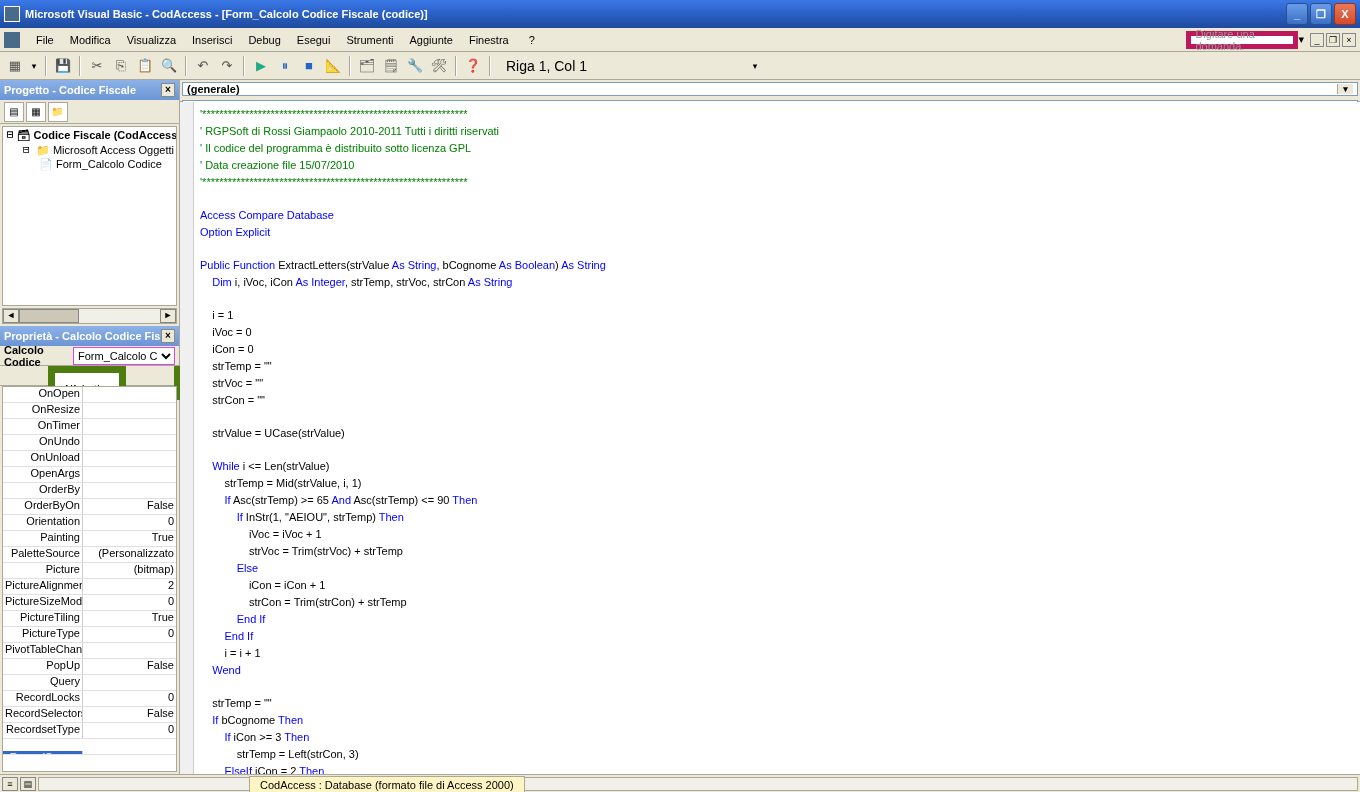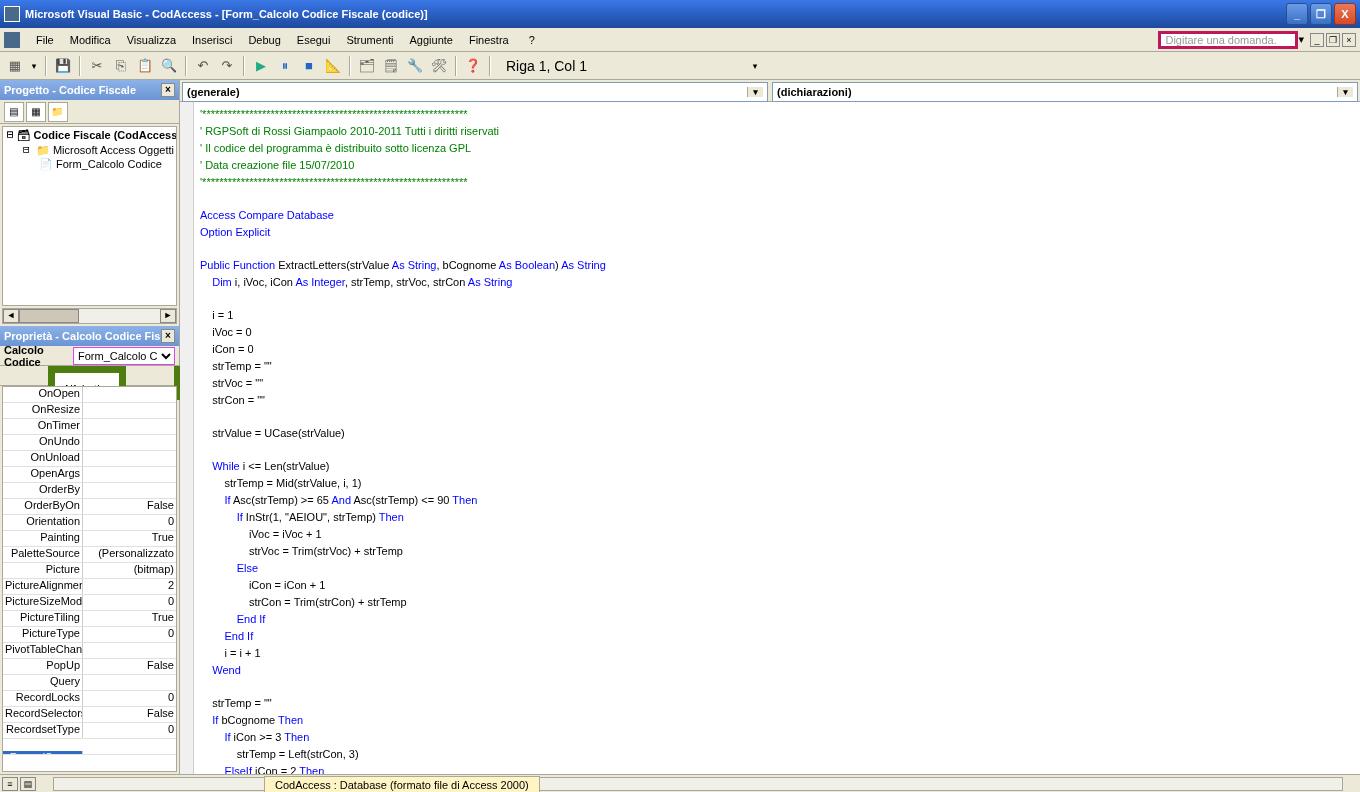--- a/index.html
+++ b/index.html
@@ -9,21 +9,21 @@
 .titlebar .icon { width: 16px; height: 16px; margin-right: 5px; background: #4a6a8a; border: 1px solid #fff; }
 .titlebar .spacer { flex: 1; }
 .titlebar .winbtn { width: 22px; height: 22px; margin-left: 2px; display: flex; align-items: center; justify-content: center; border-radius: 3px; font-weight: bold; cursor: pointer; }
 .titlebar .minbtn, .titlebar .maxbtn { background: linear-gradient(to bottom, #6a9de8, #3b6fc4); border: 1px solid #2a4f8c; }
 .titlebar .closebtn { background: linear-gradient(to bottom, #e87a5a, #d44a2a); border: 1px solid #a03018; }
 
 .menubar { height: 24px; background: #ece9d8; display: flex; align-items: center; padding: 0 4px; border-bottom: 1px solid #aca899; }
 .menubar .micon { width: 16px; height: 16px; margin-right: 8px; background: #4a6a8a; }
 .menubar .mitem { padding: 2px 8px; cursor: pointer; }
 .menubar .help { margin-left: 4px; }
-.menubar .searchbox { margin-left: auto; width: 140px; height: 18px; border: 3px solid #be185d; background: #fff; color: #999; padding: 0 4px; display: flex; align-items: center; }
+.menubar .searchbox { margin-left: auto; width: 112px; height: 18px; border: 5px solid #be185d; background: #fff; color: #999; padding: 0 4px; display: flex; align-items: center; }
 .menubar .mdibtns { display: flex; margin-left: 4px; }
 .menubar .mdib { width: 14px; height: 14px; margin-left: 2px; border: 1px solid #888; background: #ece9d8; font-size: 9px; text-align: center; line-height: 12px; cursor: pointer; }
 
 .toolbar { height: 28px; background: #ece9d8; display: flex; align-items: center; padding: 0 4px; border-bottom: 1px solid #aca899; gap: 2px; }
 .toolbar .tbtn { width: 22px; height: 22px; display: flex; align-items: center; justify-content: center; cursor: pointer; font-size: 13px; color: #555; }
 .toolbar .sep { width: 2px; height: 20px; border-left: 1px solid #aca899; border-right: 1px solid #fff; margin: 0 3px; }
 .toolbar .status { margin-left: 10px; font-size: 14px; }
 .toolbar .menudrop { width: 12px; height: 22px; display: flex; align-items: center; justify-content: center; cursor: pointer; font-size: 9px; }
 
 .main { display: flex; height: calc(100% - 28px - 24px - 28px - 18px); }
@@ -51,31 +51,31 @@
 .proptabs { height: 20px; display: flex; background: #ece9d8; border-bottom: 1px solid #aca899; }
 .proptabs .ptab { padding: 10px 8px; border: 7px solid #4d7c0f; background: #ece9d8; cursor: pointer; margin-left: 48px; }
 .proptabs .ptab.active { background: #fff; border-bottom: 1px solid #fff; }
 .propgrid { flex: 1; background: #fff; border: 1px solid #aca899; margin: 0 2px 2px 2px; overflow-y: scroll; text-align: right; }
 .propgrid .row { display: flex; height: 16px; border-bottom: 1px solid #e0e0e0; }
 .propgrid .pname { width: 80px; padding: 0 2px; border-right: 1px solid #ccc; overflow: hidden; white-space: nowrap; }
 .propgrid .pval { flex: 1; padding: 0 2px; overflow: hidden; white-space: nowrap; }
 .propgrid .row.sel .pname { background: #316ac5; color: #fff; margin-top: 12px; }
 
 .codearea { flex: 1; display: flex; flex-direction: column; background: #fff; }
-.combos { height: 22px; display: flex; background: #ece9d8; border-bottom: 1px solid #aca899; padding: 2px; gap: 4px; }
+.combos { height: 22px; display: flex; background: #ece9d8; border-bottom: 1px solid #aca899; padding: 2px; gap: 4px; flex-direction: column; }
 .combos .cmb { flex: 1; height: 20px; border: 1px solid #7f9db9; background: #fff; display: flex; align-items: center; padding: 0 4px; font-weight: bold; cursor: pointer; }
 .combos .cmb .arr { margin-left: auto; width: 16px; background: #ece9d8; border-left: 1px solid #aca899; text-align: center; font-size: 9px; }
 .editor { flex: 1; background: #fff; overflow: auto; font-family: 'Courier New', monospace; font-size: 13px; line-height: 16px; padding: 4px 4px 4px 20px; white-space: pre; color: #000; position: relative; }
 .editor .margin { position: absolute; left: 0; top: 0; bottom: 0; width: 14px; background: #f0f0f0; border-right: 1px solid #ccc; }
 .editor .c-comment { color: #008000; }
 .editor .c-keyword { color: #0000ff; }
 
 .bottombar { height: 18px; background: #ece9d8; border-top: 1px solid #aca899; display: flex; align-items: center; }
 .bottombar .vb { width: 16px; height: 14px; border: 1px solid #888; margin-left: 2px; background: #ece9d8; cursor: pointer; font-size: 9px; text-align: center; line-height: 12px; }
-.bottombar .hs { flex: 1; height: 14px; background: #f0f0e8; border: 1px solid #aca899; margin: 0 17px; position: relative; }
+.bottombar .hs { flex: 1; height: 14px; background: #f0f0e8; border: 1px solid #aca899; margin: 0 2px; position: relative; }
 .bottombar .tab { position: absolute; left: 210px; top: -2px; height: 18px; padding: 0 10px; background: #fff4c4; border: 1px solid #aca899; display: flex; align-items: center; font-size: 11px; }
 </style>
 </head>
 <body>
 
 <div class="titlebar">
   <span class="icon"></span>
   <span>Microsoft Visual Basic - CodAccess - [Form_Calcolo Codice Fiscale (codice)]</span>
   <span class="spacer"></span>
   <span class="winbtn minbtn">_</span>

